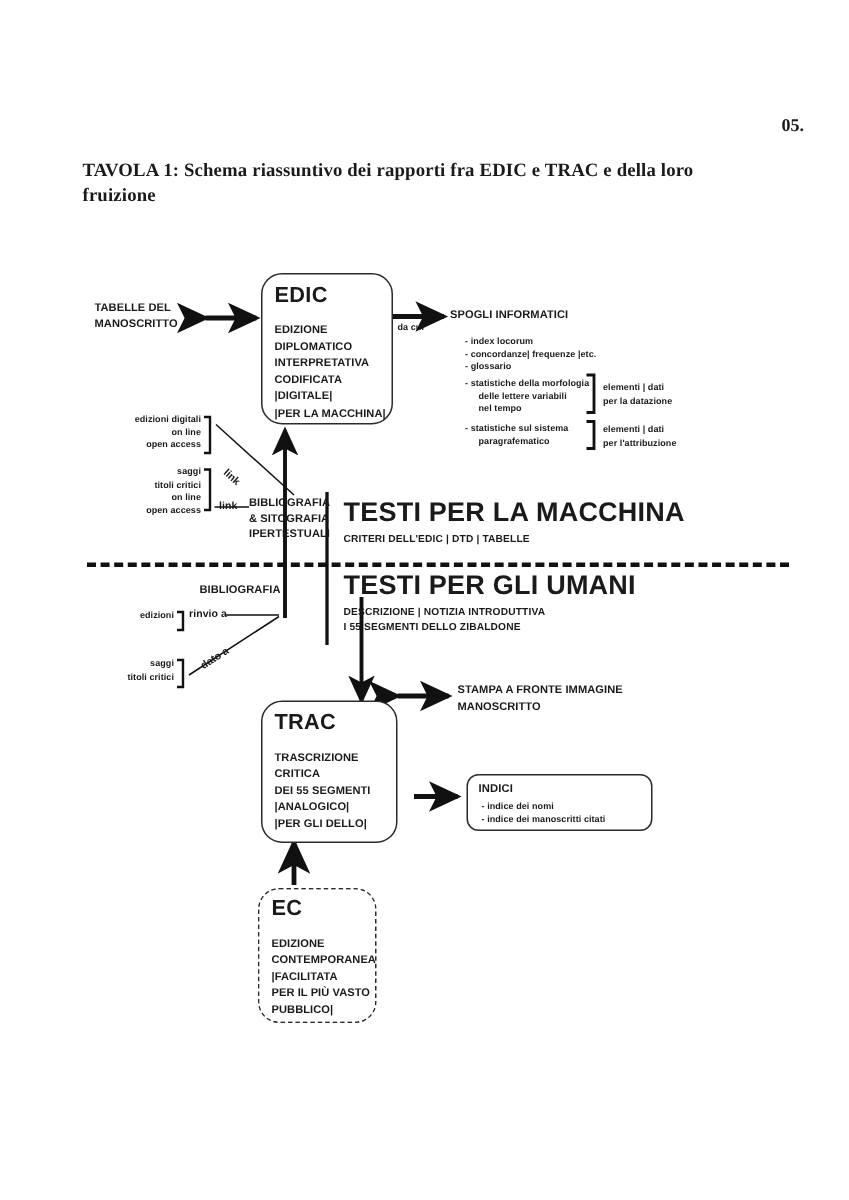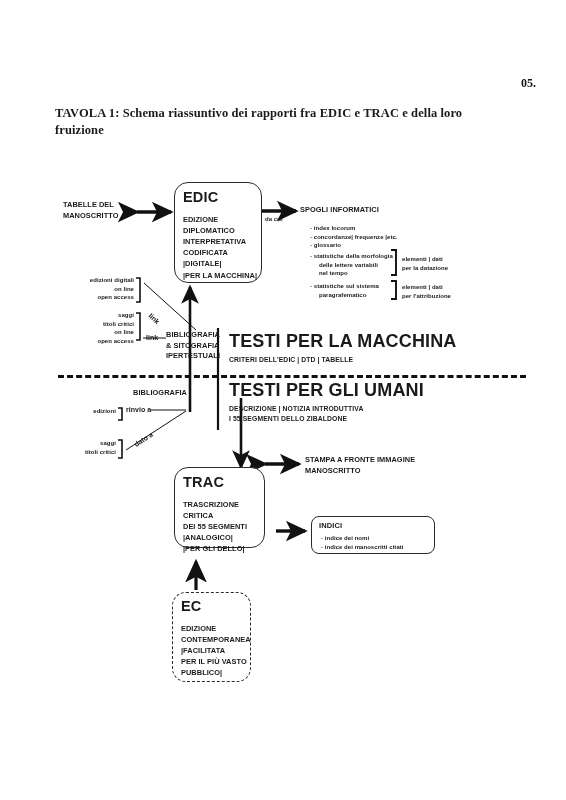--- a/index.html
+++ b/index.html
@@ -230,21 +230,21 @@
   <div class="lbl xtiny" style="left:62px;top:407px;width:54px;text-align:right;">
     <div>edizioni</div>
   </div>
   <div class="lbl xtiny" style="left:56px;top:439px;width:60px;text-align:right;">
     <div>saggi</div>
     <div>titoli critici</div>
   </div>
   <div class="lbl xtiny" style="left:126px;top:405px;font-size:7px;">rinvio a</div>
   <div class="rot-link" style="left:133px;top:442px;transform:rotate(-33deg);">dato a</div>
 
-  <div class="box" style="left:174px;top:467px;width:91px;height:81px;">
+  <div class="box" style="left:174px;top:467px;width:91px;height:95px;">
     <div class="box-title" style="position:absolute;left:8px;top:7px;">TRAC</div>
     <div class="box-lines" style="position:absolute;left:8px;top:31px;">
       <div>TRASCRIZIONE</div>
       <div>CRITICA</div>
       <div>DEI 55 SEGMENTI</div>
       <div>|ANALOGICO|</div>
       <div>|PER GLI DELLO|</div>
     </div>
   </div>
 

